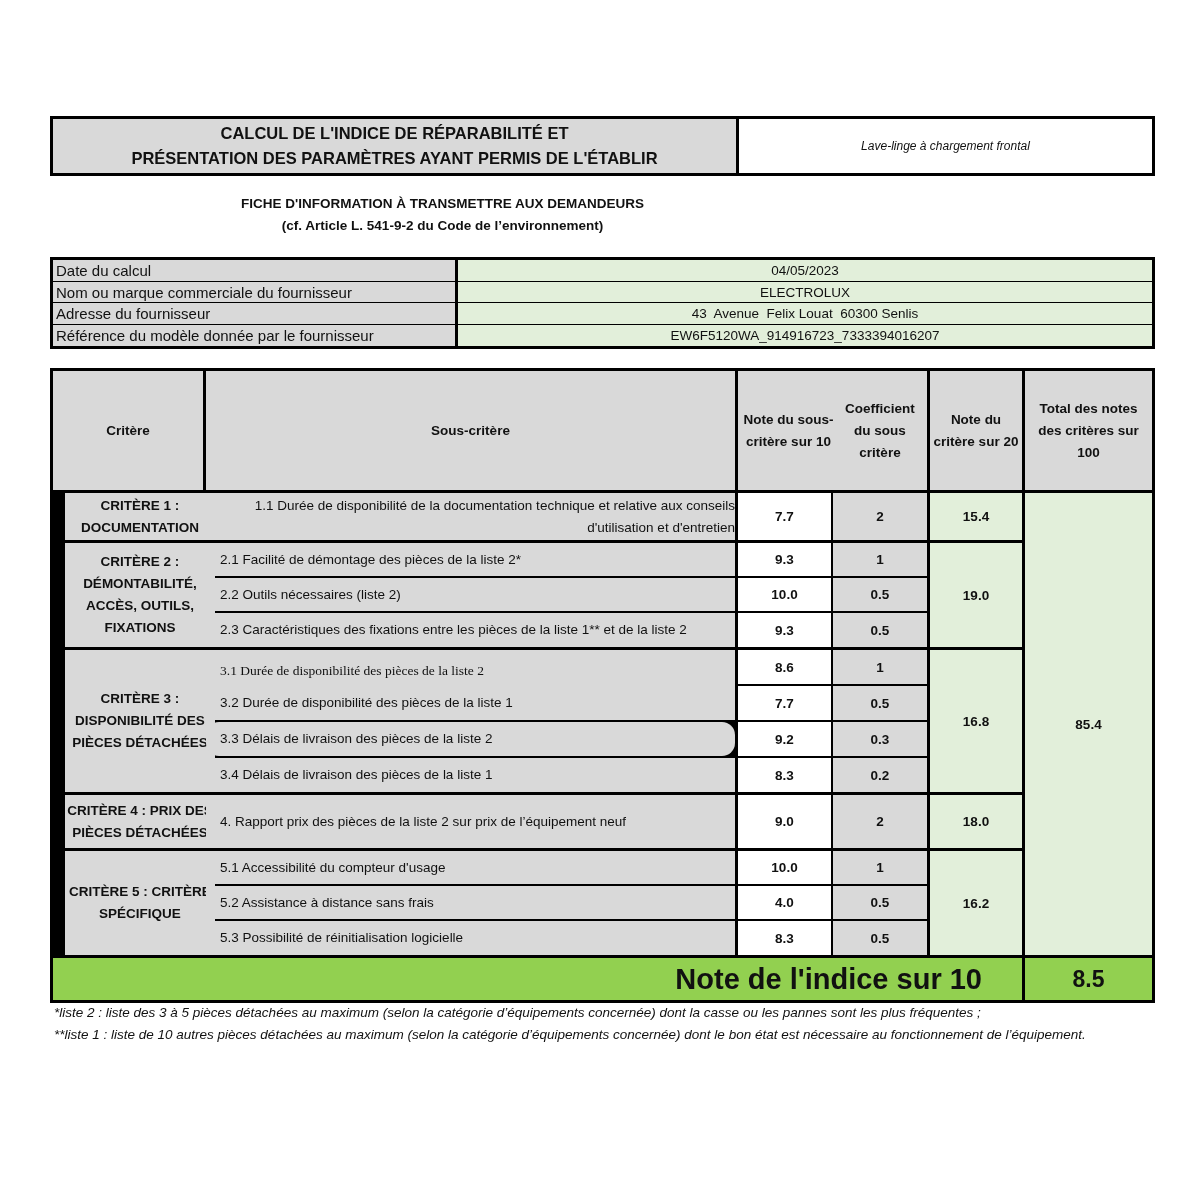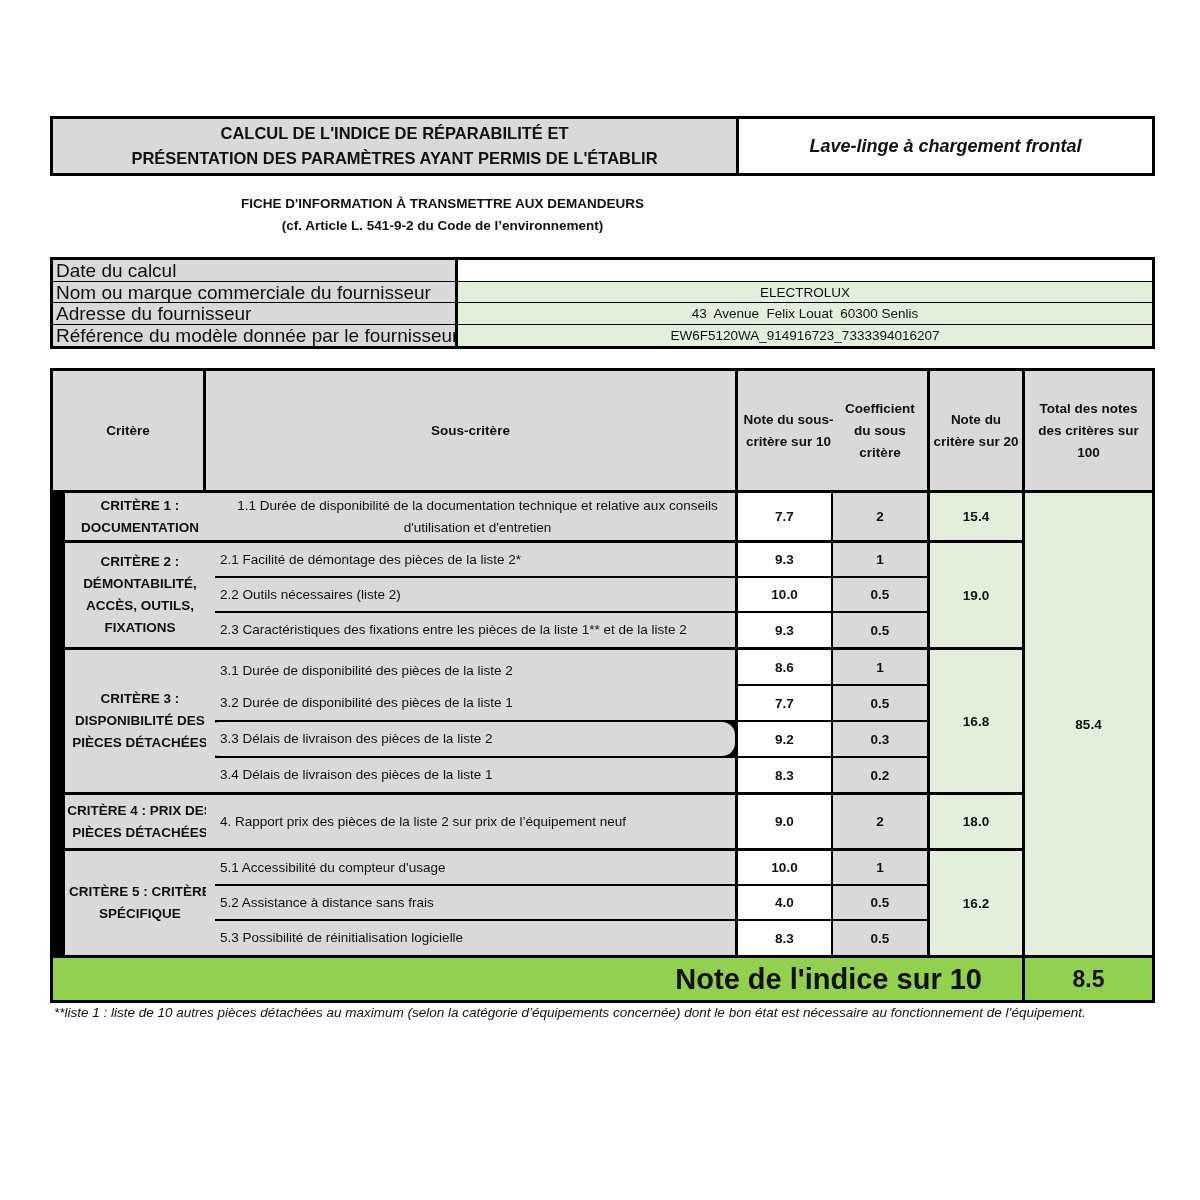--- a/index.html
+++ b/index.html
@@ -8,41 +8,41 @@
 
   .abs { position: absolute; box-sizing: border-box; }
 
   
   .title-box { left: 50px; top: 116px; width: 1105px; height: 60px; border: 3px solid #000;
                display: flex; background: #fff; }
   .title-left { width: 683px; background: #d9d9d9; border-right: 3px solid #000;
                 display: flex; flex-direction: column; justify-content: center; align-items: center;
                 font-weight: bold; font-size: 16.5px; line-height: 25px; text-align: center; }
   .title-right { flex: 1; display: flex; align-items: center; justify-content: center;
-                 font-style: italic; font-weight: bold; font-size: 18px; }
+                 font-style: italic; font-weight: normal; font-size: 12px; }
 
   .subtitle { left: 150px; top: 193px; width: 585px; text-align: center; font-weight: bold;
               font-size: 13.5px; line-height: 22px; }
 
   
   .info { left: 50px; top: 257px; width: 1105px; height: 92px; border: 3px solid #000; }
   .info-row { display: flex; height: 21.5px; border-bottom: 1px solid #000; box-sizing: border-box; }
   .info-row:last-child { border-bottom: none; }
-  .info-label { width: 405px; background: #d9d9d9; border-right: 3px solid #000; font-size: 19px;
+  .info-label { width: 405px; background: #d9d9d9; border-right: 3px solid #000; font-size: 15px;
                 line-height: 21px; padding-left: 3px; box-sizing: border-box; white-space: nowrap; }
   .info-value { flex: 1; background: #e2efda; font-size: 13.5px; line-height: 21px; text-align: center;
                 white-space: pre; }
 
   
   .main { left: 50px; top: 368px; width: 1105px; height: 635px; border: 3px solid #000; background: #000; }
   .cell { position: absolute; box-sizing: border-box; display: flex; align-items: center; justify-content: center;
           text-align: center; font-size: 13.5px; }
   .hdr { background: #d9d9d9; font-weight: bold; line-height: 22px; }
   .crit { background: #d9d9d9; font-weight: bold; line-height: 22px; margin-left: 12px; }
-  .sub { background: #d9d9d9; justify-content: flex-start; text-align: center; padding-left: 14px; line-height: 22px; }
+  .sub { background: #d9d9d9; justify-content: flex-start; text-align: right; padding-left: 14px; line-height: 22px; }
   .note { background: #ffffff; font-weight: bold; }
   .coef { background: #d9d9d9; font-weight: bold; }
   .ncrit { background: #e2efda; font-weight: bold; }
   .total { background: #e2efda; font-weight: bold; }
   .footer-label { background: #92d050; font-weight: bold; font-size: 29px; justify-content: flex-end; padding-right: 40px; }
   .footer-value { background: #92d050; font-weight: bold; font-size: 23px; }
 
   .footnotes { left: 54px; top: 1002px; width: 1090px; font-style: italic; font-size: 13.5px; line-height: 21.5px; }
 </style>
 </head>
@@ -57,20 +57,21 @@
 </div>
 
 <div class="abs subtitle">
   <div>FICHE D'INFORMATION À TRANSMETTRE AUX DEMANDEURS</div>
   <div>(cf. Article L. 541-9-2 du Code de l’environnement)</div>
 </div>
 
 <div class="abs info">
   <div class="info-row">
     <div class="info-label">Date du calcul</div>
+    <div class="info-value">04/05/2023</div>
   </div>
   <div class="info-row">
     <div class="info-label">Nom ou marque commerciale du fournisseur</div>
     <div class="info-value">ELECTROLUX</div>
   </div>
   <div class="info-row">
     <div class="info-label">Adresse du fournisseur</div>
     <div class="info-value">43  Avenue  Felix Louat  60300 Senlis</div>
   </div>
   <div class="info-row">
@@ -100,21 +101,21 @@
   <div class="cell coef" style="left:780px;top:172px;width:94px;height:33px;">1</div>
   <div class="cell sub" style="left:153px;top:207px;width:529px;height:33px;">2.2 Outils nécessaires (liste 2)</div>
   <div class="cell note" style="left:685px;top:207px;width:93px;height:33px;">10.0</div>
   <div class="cell coef" style="left:780px;top:207px;width:94px;height:33px;">0.5</div>
   <div class="cell sub" style="left:153px;top:242px;width:529px;height:34px;">2.3 Caractéristiques des fixations entre les pièces de la liste 1** et de la liste 2</div>
   <div class="cell note" style="left:685px;top:242px;width:93px;height:34px;">9.3</div>
   <div class="cell coef" style="left:780px;top:242px;width:94px;height:34px;">0.5</div>
   <div class="cell ncrit" style="left:877px;top:172px;width:92px;height:104px;">19.0</div>
 
   <div class="cell crit" style="left:0;top:279px;width:150px;height:142px;">CRITÈRE 3 : DISPONIBILITÉ DES PIÈCES DÉTACHÉES</div>
-  <div class="cell sub" style="left:153px;top:279px;width:529px;height:42px;">3.1 Durée de disponibilité des pièces de la liste 2</div>
+  <div class="cell sub" style="left:153px;top:279px;width:529px;height:42px;font-family:Liberation Serif, serif;">3.1 Durée de disponibilité des pièces de la liste 2</div>
   <div class="cell note" style="left:685px;top:279px;width:93px;height:34px;">8.6</div>
   <div class="cell coef" style="left:780px;top:279px;width:94px;height:34px;">1</div>
   <div class="cell sub" style="left:153px;top:315px;width:529px;height:34px;">3.2 Durée de disponibilité des pièces de la liste 1</div>
   <div class="cell note" style="left:685px;top:315px;width:93px;height:34px;">7.7</div>
   <div class="cell coef" style="left:780px;top:315px;width:94px;height:34px;">0.5</div>
   <div class="cell sub" style="left:153px;top:351px;width:529px;height:34px;border-radius:13px;">3.3 Délais de livraison des pièces de la liste 2</div>
   <div class="cell note" style="left:685px;top:351px;width:93px;height:34px;">9.2</div>
   <div class="cell coef" style="left:780px;top:351px;width:94px;height:34px;">0.3</div>
   <div class="cell sub" style="left:153px;top:387px;width:529px;height:34px;">3.4 Délais de livraison des pièces de la liste 1</div>
   <div class="cell note" style="left:685px;top:387px;width:93px;height:34px;">8.3</div>
@@ -139,14 +140,15 @@
   <div class="cell coef" style="left:780px;top:550px;width:94px;height:34px;">0.5</div>
   <div class="cell ncrit" style="left:877px;top:480px;width:92px;height:104px;">16.2</div>
 
   <div class="cell total" style="left:972px;top:122px;width:127px;height:462px;">85.4</div>
 
   <div class="cell footer-label" style="left:0;top:587px;width:969px;height:42px;">Note de l'indice sur 10</div>
   <div class="cell footer-value" style="left:972px;top:587px;width:127px;height:42px;">8.5</div>
 </div>
 
 <div class="abs footnotes">
+  <div>*liste 2 : liste des 3 à 5 pièces détachées au maximum (selon la catégorie d’équipements concernée) dont la casse ou les pannes sont les plus fréquentes ;</div>
   <div>**liste 1 : liste de 10 autres pièces détachées au maximum (selon la catégorie d’équipements concernée) dont le bon état est nécessaire au fonctionnement de l’équipement.</div>
 </div>
 
 </body></html>

